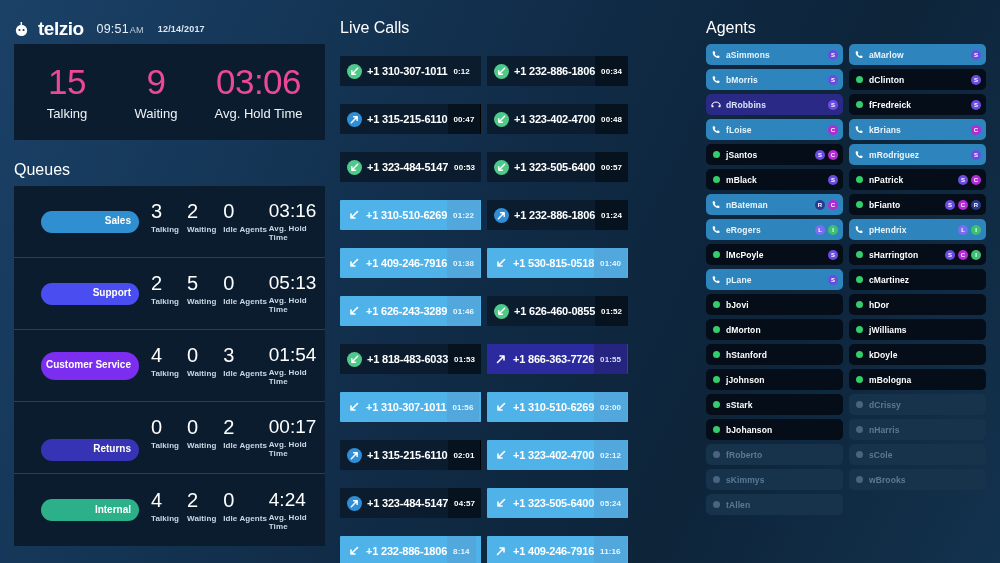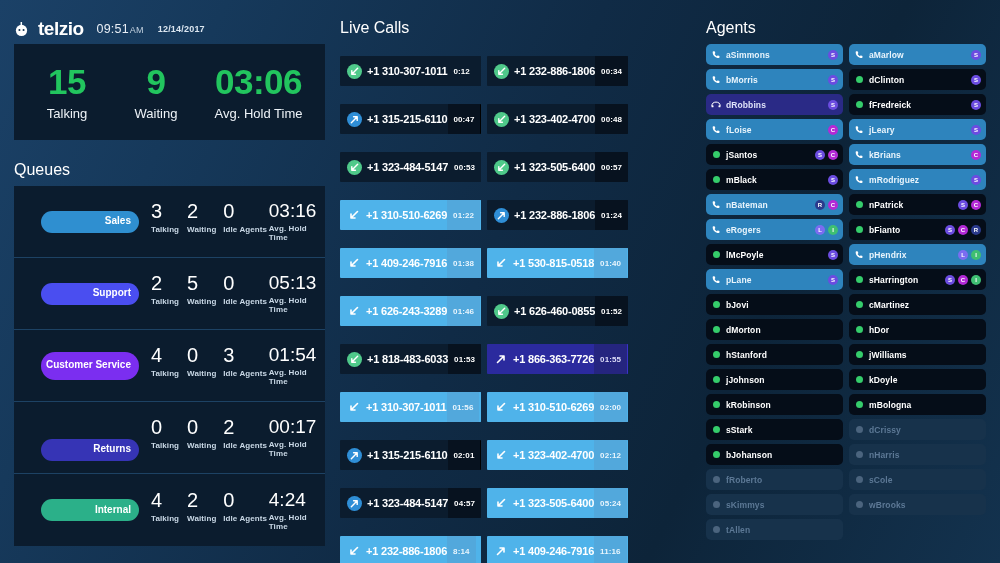--- a/index.html
+++ b/index.html
@@ -23,21 +23,21 @@
   .clock .ampm { font-size:9px; color:#c3d2e0; margin-left:1px; }
   .date { font-size:9px; font-weight:bold; color:#dbe6f0; margin-left:5px; letter-spacing:0.2px; }
 
   
   .summary { position:absolute; left:14px; top:44px; width:311px; height:96px;
              background:#0b1c2e; display:flex; align-items:center; }
   .sum-cell { text-align:center; }
   .sum-cell.talking { width:106px; }
   .sum-cell.waiting { width:72px; }
   .sum-cell.hold { width:133px; }
-  .sum-num { font-size:35px; font-weight:700; line-height:1; color:#22c55e; letter-spacing:-0.5px; }
+  .sum-num { font-size:35px; font-weight:400; line-height:1; color:#ec4899; letter-spacing:-0.5px; }
   .sum-lbl { font-size:13px; color:#eef3f8; margin-top:7px; font-weight:400; }
 
   
   .sect-title { position:absolute; font-size:16px; color:#fff; font-weight:400; }
 
   
   .queues { position:absolute; left:14px; top:186px; width:311px; }
   .q-row { height:72px; background:#0b1c2e; display:flex; align-items:center;
            border-bottom:1px solid #1d4264; position:relative; }
   .q-row:last-child { border-bottom:none; }
@@ -631,26 +631,20 @@
         <div class="ag-row ag-idle">
           <span class="ag-ind">
             <span class="ag-dot" style="background: rgb(53, 204, 107);"></span>
           </span>
           <span class="ag-name">jJohnson</span>
         </div>
         <div class="ag-row ag-idle">
           <span class="ag-ind">
             <span class="ag-dot" style="background: rgb(53, 204, 107);"></span>
           </span>
-          <span class="ag-name">kRobinson</span>
-        </div>
-        <div class="ag-row ag-idle">
-          <span class="ag-ind">
-            <span class="ag-dot" style="background: rgb(53, 204, 107);"></span>
-          </span>
           <span class="ag-name">sStark</span>
         </div>
         <div class="ag-row ag-idle">
           <span class="ag-ind">
             <span class="ag-dot" style="background: rgb(53, 204, 107);"></span>
           </span>
           <span class="ag-name">bJohanson</span>
         </div>
         <div class="ag-row ag-offline">
           <span class="ag-ind">
@@ -700,31 +694,20 @@
           <span class="ag-badges">
             <span class="ag-badge" style="background: rgb(107, 76, 224);">S</span>
           </span>
         </div>
         <div class="ag-row ag-oncall">
           <span class="ag-ind" style="color: rgb(255, 255, 255);">
             <svg viewBox="0 0 12 12">
               <path d="M2 2.4c0-.5.4-.9.9-.9h1c.4 0 .7.3.8.6l.4 1.3c.1.3 0 .6-.2.8l-.6.5c.6 1.2 1.5 2.1 2.7 2.7l.5-.6c.2-.2.5-.3.8-.2l1.3.4c.3.1.6.4.6.8v1c0 .5-.4.9-.9.9C5.2 9.7 2 6.5 2 2.4z" fill="currentColor"></path>
             </svg>
           </span>
-          <span class="ag-name">jLeary</span>
-          <span class="ag-badges">
-            <span class="ag-badge" style="background: rgb(107, 76, 224);">S</span>
-          </span>
-        </div>
-        <div class="ag-row ag-oncall">
-          <span class="ag-ind" style="color: rgb(255, 255, 255);">
-            <svg viewBox="0 0 12 12">
-              <path d="M2 2.4c0-.5.4-.9.9-.9h1c.4 0 .7.3.8.6l.4 1.3c.1.3 0 .6-.2.8l-.6.5c.6 1.2 1.5 2.1 2.7 2.7l.5-.6c.2-.2.5-.3.8-.2l1.3.4c.3.1.6.4.6.8v1c0 .5-.4.9-.9.9C5.2 9.7 2 6.5 2 2.4z" fill="currentColor"></path>
-            </svg>
-          </span>
           <span class="ag-name">kBrians</span>
           <span class="ag-badges">
             <span class="ag-badge" style="background: rgb(179, 42, 214);">C</span>
           </span>
         </div>
         <div class="ag-row ag-oncall">
           <span class="ag-ind" style="color: rgb(255, 255, 255);">
             <svg viewBox="0 0 12 12">
               <path d="M2 2.4c0-.5.4-.9.9-.9h1c.4 0 .7.3.8.6l.4 1.3c.1.3 0 .6-.2.8l-.6.5c.6 1.2 1.5 2.1 2.7 2.7l.5-.6c.2-.2.5-.3.8-.2l1.3.4c.3.1.6.4.6.8v1c0 .5-.4.9-.9.9C5.2 9.7 2 6.5 2 2.4z" fill="currentColor"></path>
             </svg>

